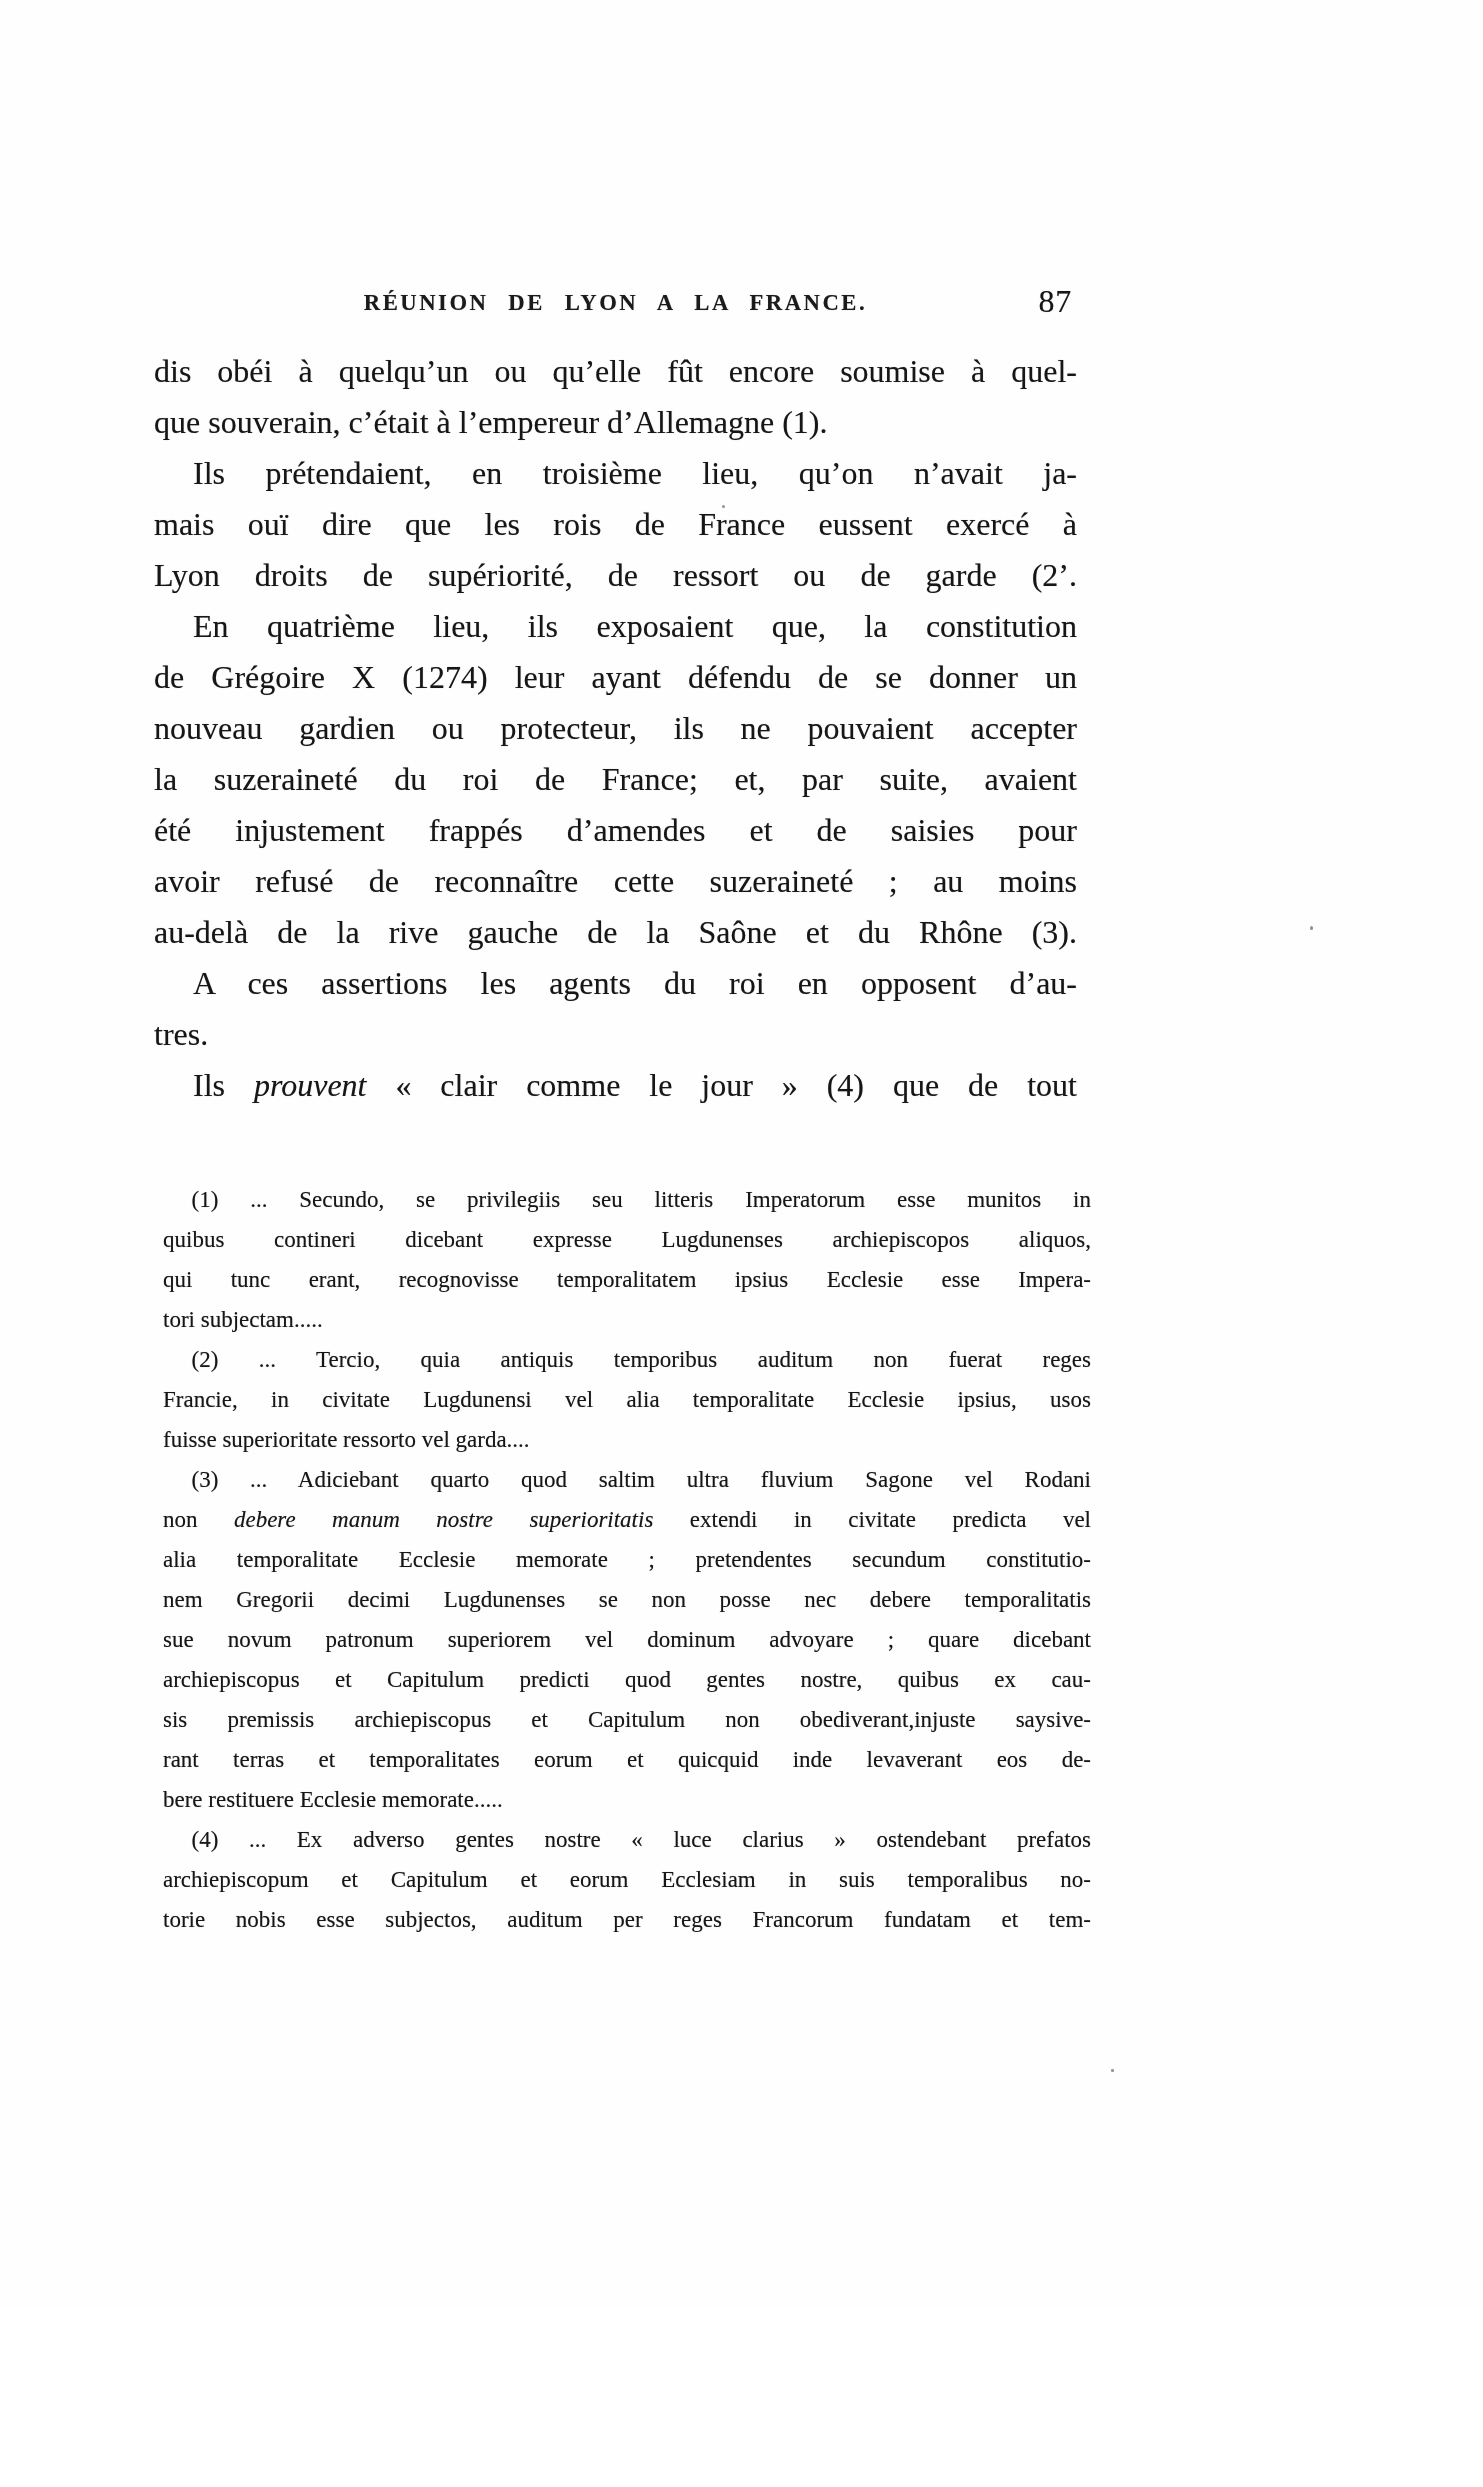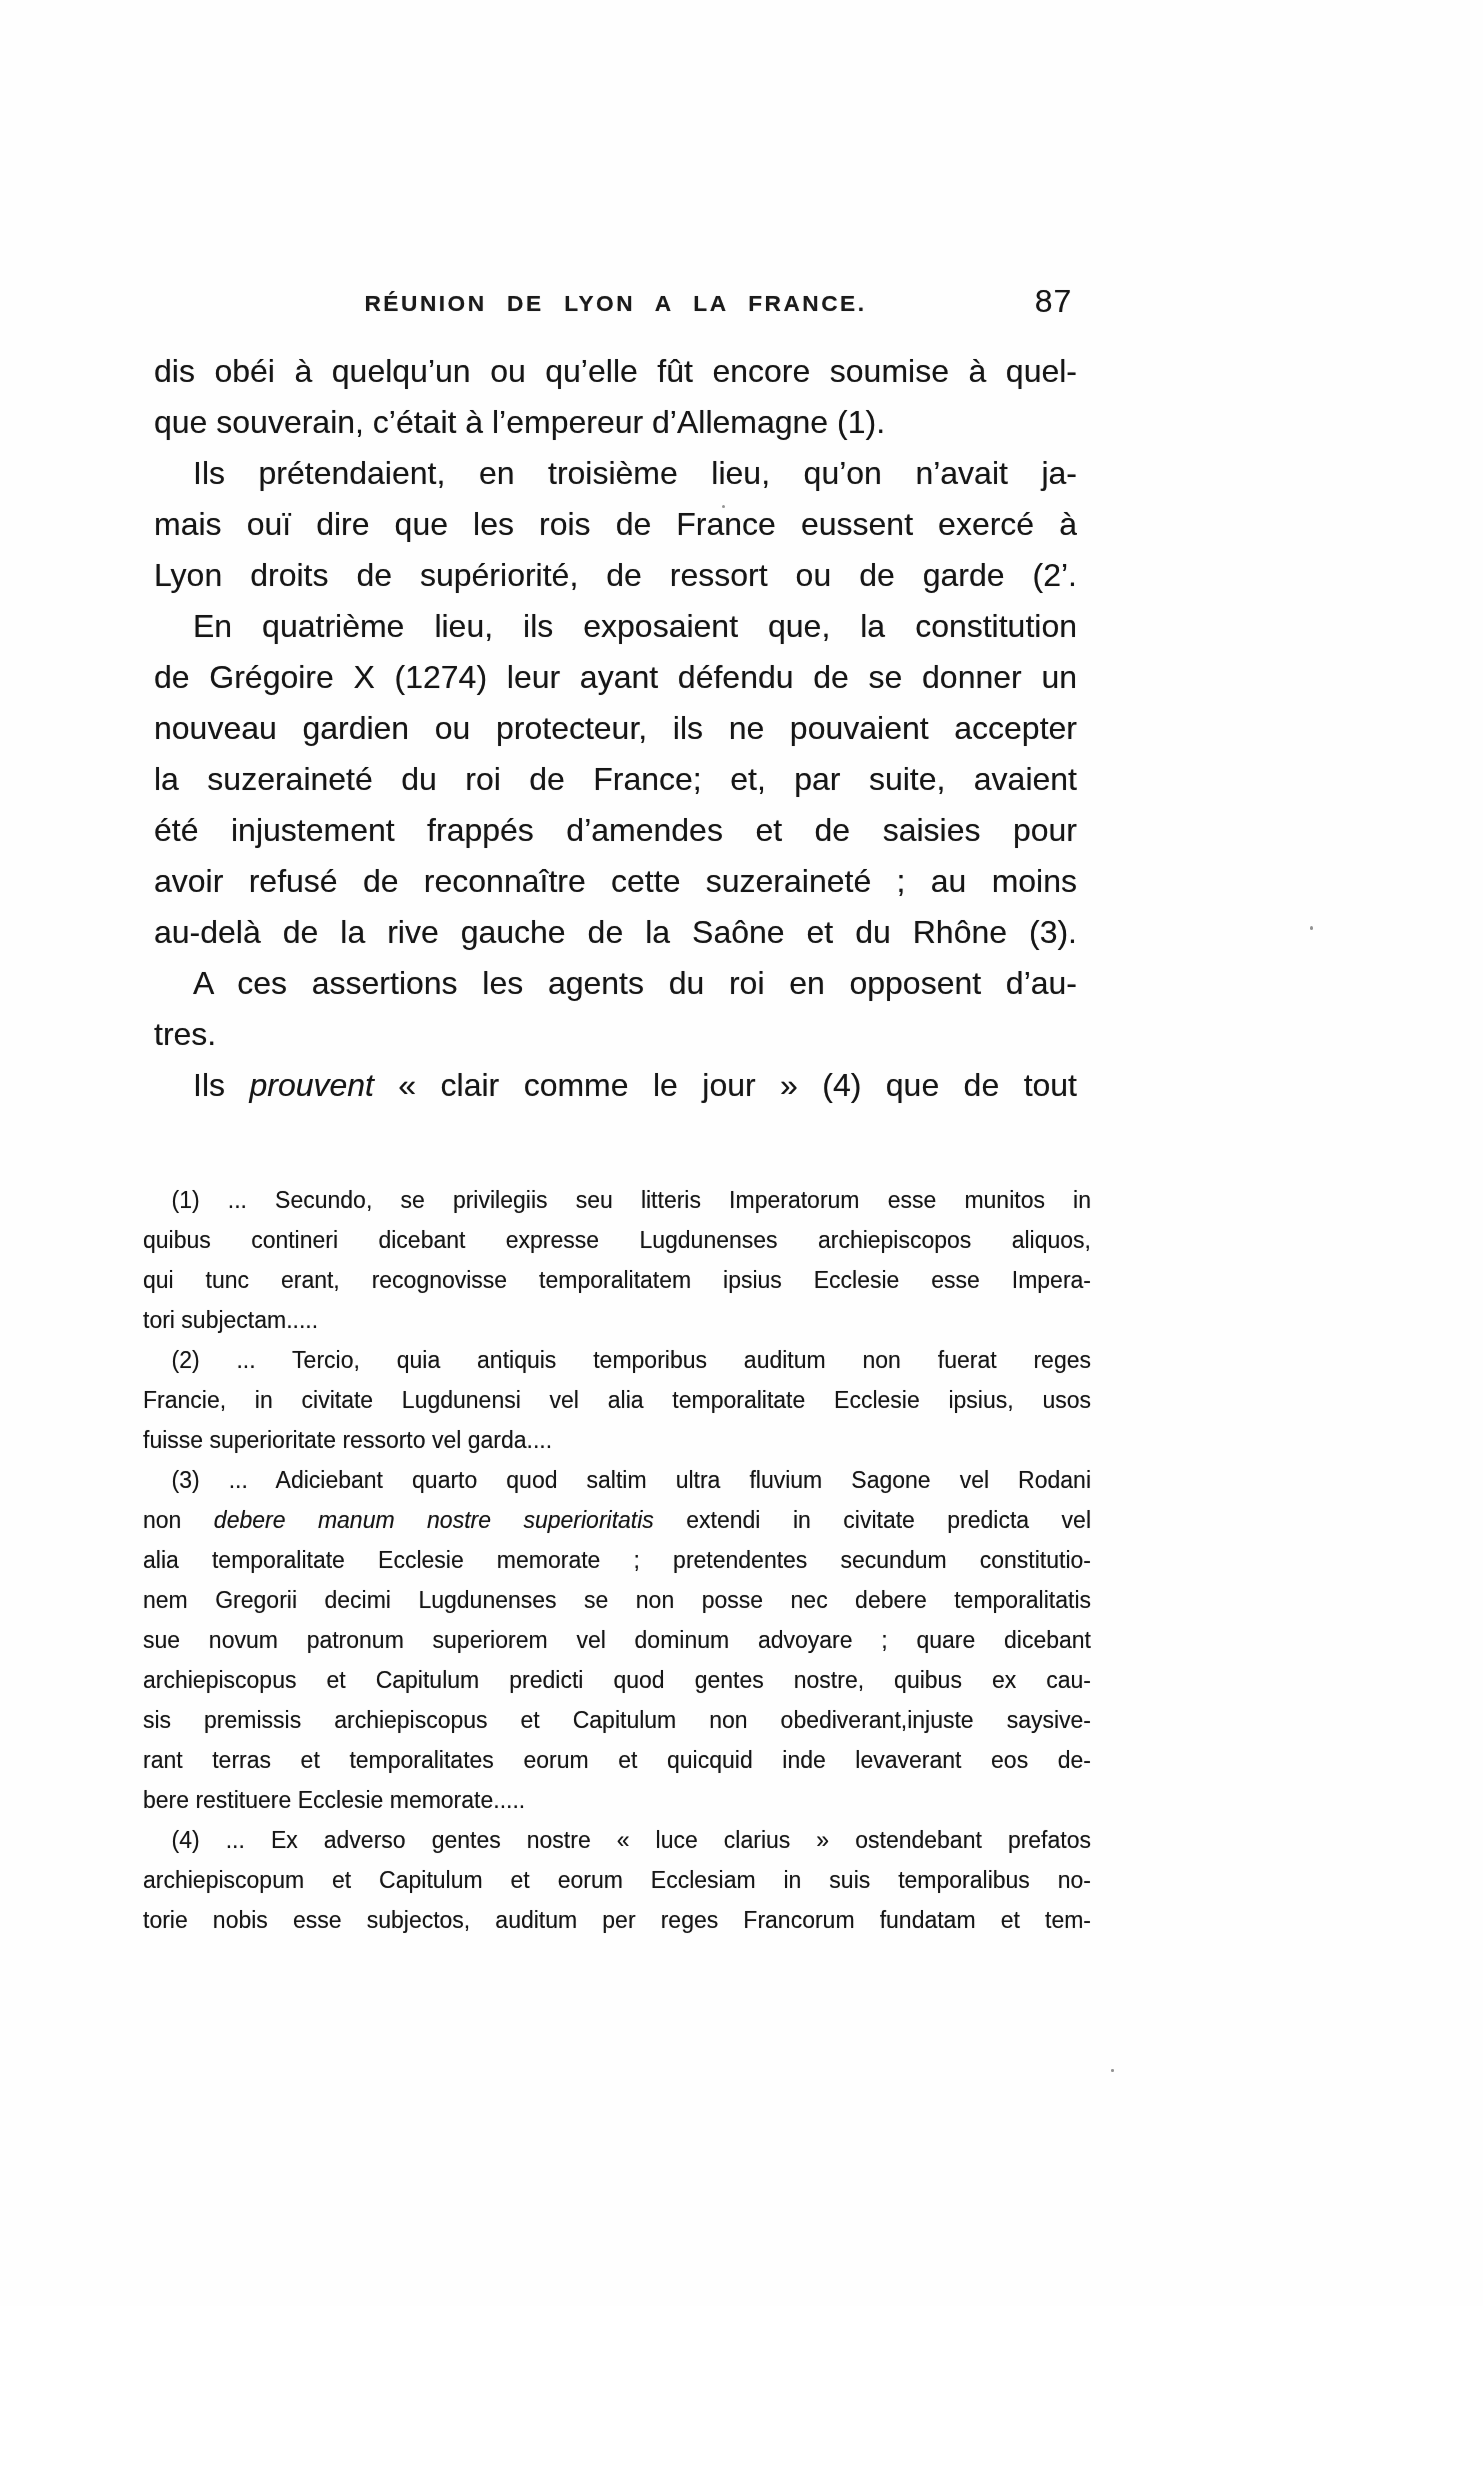--- a/index.html
+++ b/index.html
@@ -2,21 +2,21 @@
 <html style="font-size:13.4px"><head>
 <meta charset="utf-8">
 <style>
   * { margin: 0; padding: 0; box-sizing: border-box; }
   html, body { background: #ffffff; }
   .page {
     position: relative;
     width: 1484px;
     height: 2306px;
     background: #fefefe;
-    font-family: Liberation Sans, sans-serif;
+    font-family: Liberation Serif, serif;
     color: #161616;
     overflow: hidden;
   }
   
   .header {
     position: absolute;
     top: 290px;
     left: 154px;
     width: 923px;
   }
@@ -54,20 +54,21 @@
   .footnotes {
     position: absolute;
     top: 1180px;
     left: 143px;
     width: 948px;
     font-size: 23px;
   }
   .footnotes .tline {
     height: 40px;
     line-height: 40px;
+    margin-left: 20px;
   }
   .footnotes .indent { text-indent: 28.5px; }
   
   .tline {
     text-align: justify;
     text-align-last: justify;
     overflow: hidden;
     white-space: nowrap;
     text-shadow: 0 0 0.8px rgba(15,15,15,0.42);
   }

